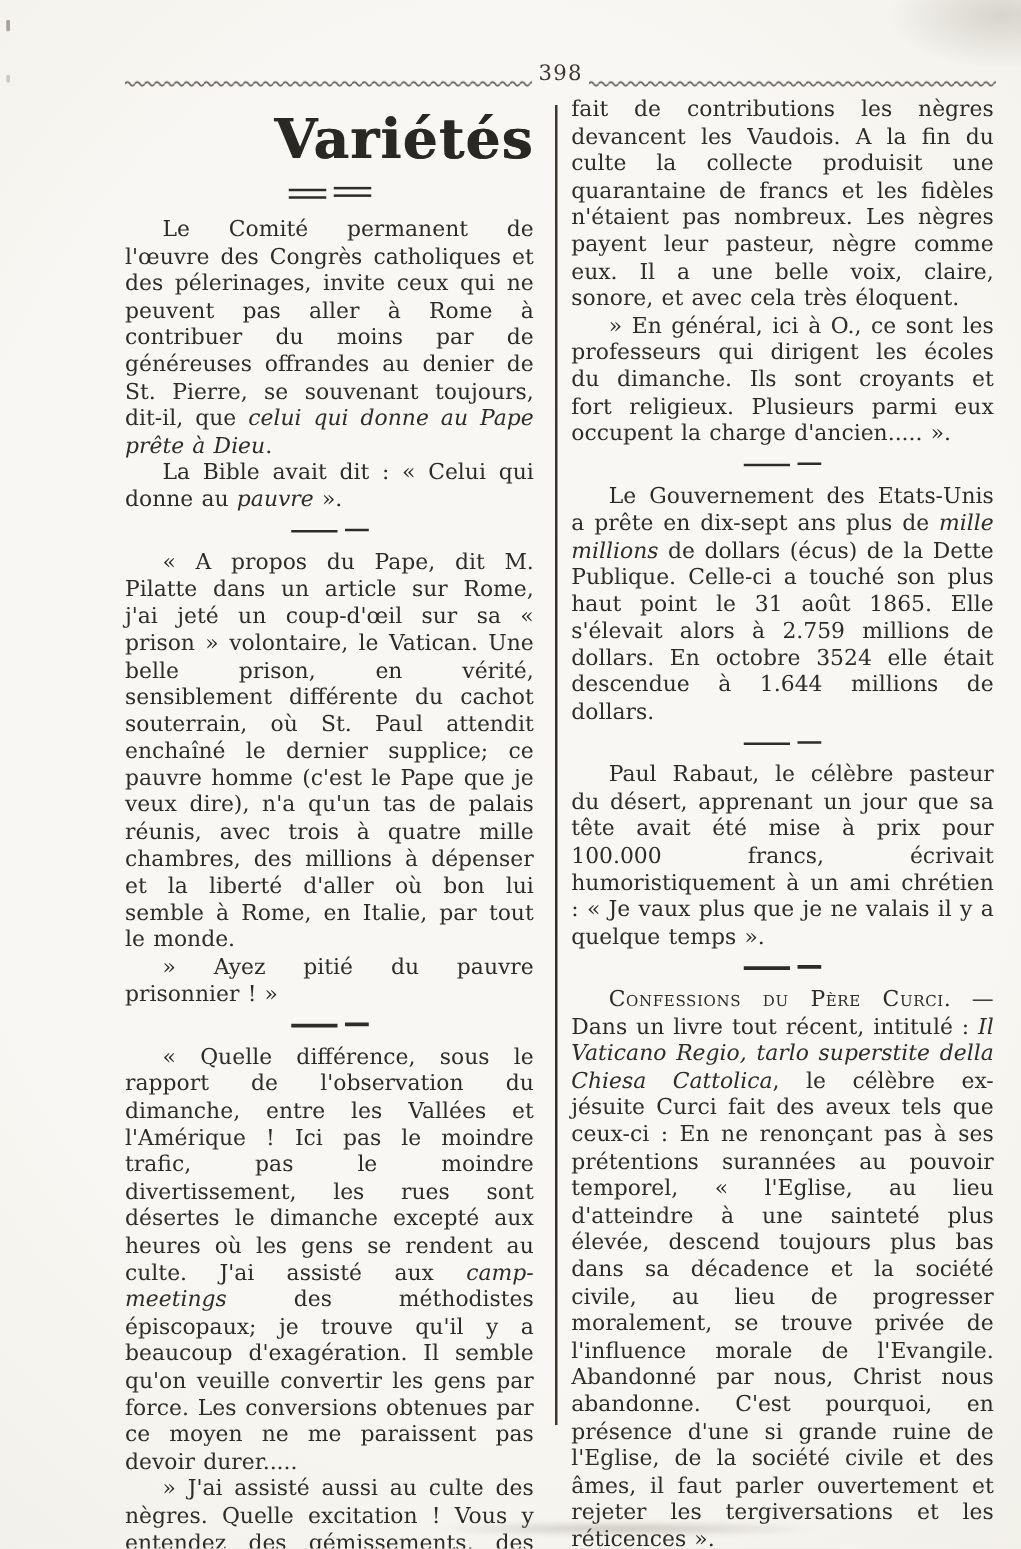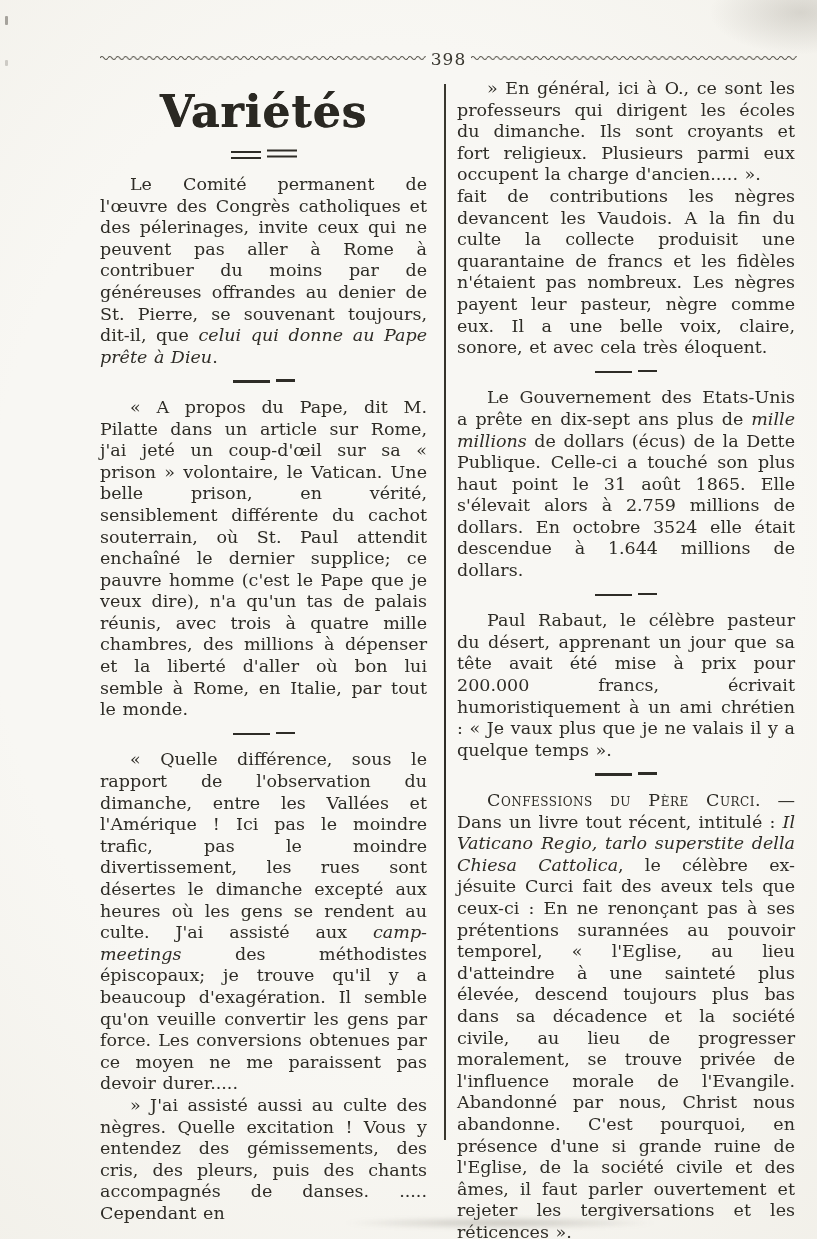--- a/index.html
+++ b/index.html
@@ -21,21 +21,21 @@
       radial-gradient(ellipse 90% 75% at 48% 45%, #f8f7f3 55%, #f1efe8 100%);
     overflow: hidden;
   }
   
   .header {
     position: absolute;
     top: 54px;
     left: 100px;
     width: 697px;
     display: flex;
-    align-items: flex-start;
+    align-items: flex-end;
   }
   .wavy { flex: 1 1 auto; height: 8px; display: block; }
   .page-number {
     font-size: 17px;
     line-height: 17px;
     padding: 0 5px;
     color: #3a3830;
     transform: translateY(-3px);
     letter-spacing: 1px;
   }
@@ -46,21 +46,21 @@
   .col-rule {
     position: absolute;
     left: 444px;
     top: 84px;
     width: 2px;
     height: 1056px;
     background: linear-gradient(#3a382f, #2f2d27 70%, #3a382f);
   }
   
   .masthead {
-    text-align: center;
+    text-align: right;
     font-size: 44px;
     line-height: 52px;
     font-weight: bold;
     letter-spacing: 1px;
     margin: 4px 0 0 0;
     color: #2a2822;
     text-shadow: 0.6px 0 0 #2a2822;
   }
   .para {
     margin: 0;
@@ -135,48 +135,50 @@
     </svg>
   </div>
 
   <div class="col col-left" id="col-left">
       <div class="masthead">Variétés</div>
       <div class="divider double-small">
         <span class="seg"></span>
         <span class="seg seg2"></span>
       </div>
       <p class="para"><span>Le Comité permanent de l'œuvre des Congrès catholiques et des pélerinages, invite ceux qui ne peuvent pas aller à Rome à contribuer du moins par de généreuses offrandes au denier de St. Pierre, se souvenant toujours, dit-il, que </span><span class="italic">celui qui donne au Pape prête à Dieu</span><span>.</span></p>
+      <p class="para"><span>La Bible avait dit : « Celui qui donne au </span><span class="italic">pauvre</span><span> ».</span></p>
       <div class="divider dash">
         <span class="seg"></span>
         <span class="seg seg2"></span>
       </div>
       <p class="para"><span>« A propos du Pape, dit M. Pilatte dans un article sur Rome, j'ai jeté un coup-d'œil sur sa « prison » volontaire, le Vatican. Une belle prison, en vérité, sensiblement différente du cachot souterrain, où St. Paul attendit enchaîné le dernier supplice; ce pauvre homme (c'est le Pape que je veux dire), n'a qu'un tas de palais réunis, avec trois à quatre mille chambres, des millions à dépenser et la liberté d'aller où bon lui semble à Rome, en Italie, par tout le monde.</span></p>
+      <p class="para"><span>» Ayez pitié du pauvre prisonnier ! »</span></p>
       <div class="divider dash">
         <span class="seg"></span>
         <span class="seg seg2"></span>
       </div>
       <p class="para"><span>« Quelle différence, sous le rapport de l'observation du dimanche, entre les Vallées et l'Amérique ! Ici pas le moindre trafic, pas le moindre divertissement, les rues sont désertes le dimanche excepté aux heures où les gens se rendent au culte. J'ai assisté aux </span><span class="italic">camp-meetings</span><span> des méthodistes épiscopaux; je trouve qu'il y a beaucoup d'exagération. Il semble qu'on veuille convertir les gens par force. Les conversions obtenues par ce moyen ne me paraissent pas devoir durer.....</span></p>
       <p class="para"><span>» J'ai assisté aussi au culte des nègres. Quelle excitation ! Vous y entendez des gémissements, des cris, des pleurs, puis des chants accompagnés de danses. ..... Cependant en</span></p>
     </div>
 
   <div class="col-rule"></div>
 
   <div class="col col-right" id="col-right">
+      <p class="para noindent"><span>fait de contributions les nègres devancent les Vaudois. A la fin du culte la collecte produisit une quarantaine de francs et les fidèles n'étaient pas nombreux. Les nègres payent leur pasteur, nègre comme eux. Il a une belle voix, claire, sonore, et avec cela très éloquent.</span></p>
       <p class="para"><span>» En général, ici à O., ce sont les professeurs qui dirigent les écoles du dimanche. Ils sont croyants et fort religieux. Plusieurs parmi eux occupent la charge d'ancien..... ».</span></p>
-      <p class="para noindent"><span>fait de contributions les nègres devancent les Vaudois. A la fin du culte la collecte produisit une quarantaine de francs et les fidèles n'étaient pas nombreux. Les nègres payent leur pasteur, nègre comme eux. Il a une belle voix, claire, sonore, et avec cela très éloquent.</span></p>
       <div class="divider dash">
         <span class="seg"></span>
         <span class="seg seg2"></span>
       </div>
       <p class="para"><span>Le Gouvernement des Etats-Unis a prête en dix-sept ans plus de </span><span class="italic">mille millions</span><span> de dollars (écus) de la Dette Publique. Celle-ci a touché son plus haut point le 31 août 1865. Elle s'élevait alors à 2.759 millions de dollars. En octobre 3524 elle était descendue à 1.644 millions de dollars.</span></p>
       <div class="divider dash">
         <span class="seg"></span>
         <span class="seg seg2"></span>
       </div>
-      <p class="para"><span>Paul Rabaut, le célèbre pasteur du désert, apprenant un jour que sa tête avait été mise à prix pour 200.000 francs, écrivait humoristiquement à un ami chrétien : « Je vaux plus que je ne valais il y a quelque temps ».</span></p>
+      <p class="para"><span>Paul Rabaut, le célèbre pasteur du désert, apprenant un jour que sa tête avait été mise à prix pour 100.000 francs, écrivait humoristiquement à un ami chrétien : « Je vaux plus que je ne valais il y a quelque temps ».</span></p>
       <div class="divider dash">
         <span class="seg"></span>
         <span class="seg seg2"></span>
       </div>
       <p class="para"><span class="smallcaps">Confessions du Père Curci</span><span>. — Dans un livre tout récent, intitulé : </span><span class="italic">Il Vaticano Regio, tarlo superstite della Chiesa Cattolica</span><span>, le célèbre ex-jésuite Curci fait des aveux tels que ceux-ci : En ne renonçant pas à ses prétentions surannées au pouvoir temporel, « l'Eglise, au lieu d'atteindre à une sainteté plus élevée, descend toujours plus bas dans sa décadence et la société civile, au lieu de progresser moralement, se trouve privée de l'influence morale de l'Evangile. Abandonné par nous, Christ nous abandonne. C'est pourquoi, en présence d'une si grande ruine de l'Eglise, de la société civile et des âmes, il faut parler ouvertement et rejeter les tergiversations et les réticences ».</span></p>
     </div>
 
   <div class="smudge"></div>
 
 </div>

